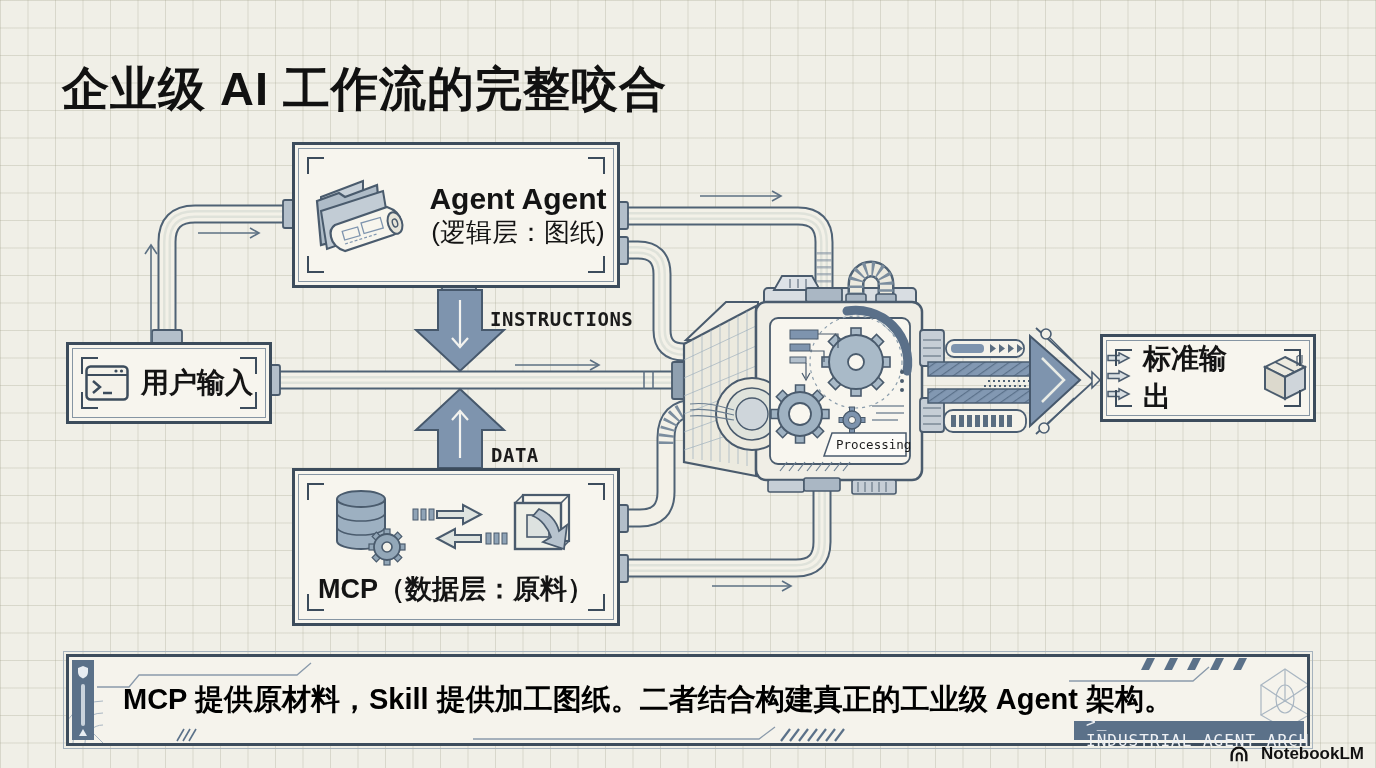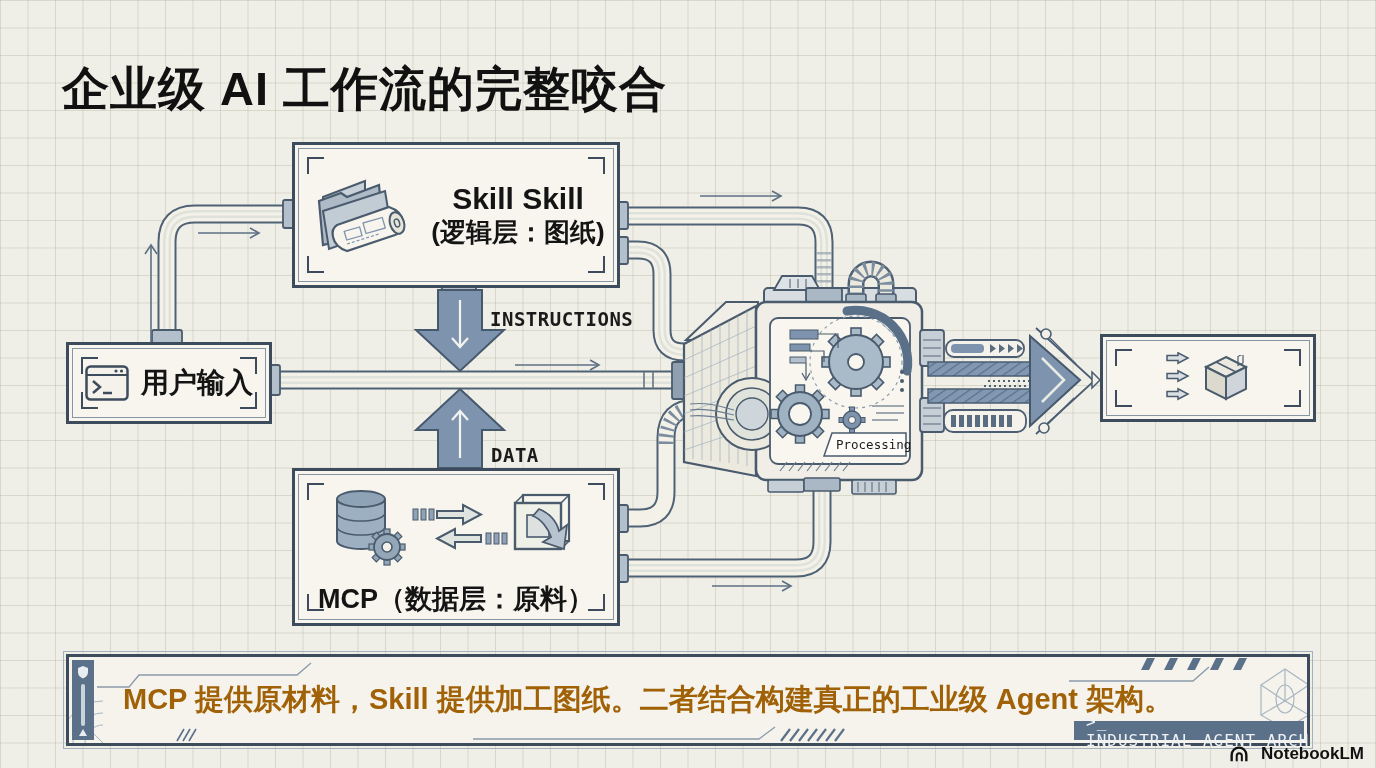--- a/index.html
+++ b/index.html
@@ -19,41 +19,41 @@
   .tbox .inner{position:absolute;inset:3px;border:1.5px solid #8695a3;display:flex;align-items:center;justify-content:center;gap:12px;}
   .corner{position:absolute;width:15px;height:15px;border:0 solid #3c4c5c;}
   .c-tl{left:8px;top:8px;border-left-width:2.5px;border-top-width:2.5px;}
   .c-tr{right:8px;top:8px;border-right-width:2.5px;border-top-width:2.5px;}
   .c-bl{left:8px;bottom:8px;border-left-width:2.5px;border-bottom-width:2.5px;}
   .c-br{right:8px;bottom:8px;border-right-width:2.5px;border-bottom-width:2.5px;}
 
   .agent-skill{left:292px;top:142px;width:328px;height:146px;}
   .agent-skill .txt{text-align:center;line-height:1.2;}
   .agent-skill .t1{font-size:30px;font-weight:800;}
-  .agent-skill .t2{font-size:26px;font-weight:700;}
+  .agent-skill .t2{font-size:26px;font-weight:400;}
 
   .user-input{left:66px;top:342px;width:206px;height:82px;}
   .user-input .lbl{font-size:28px;font-weight:800;}
 
   .mcp{left:292px;top:468px;width:328px;height:158px;}
-  .mcp .inner{flex-direction:column;gap:12px;justify-content:flex-start;padding-top:12px;}
+  .mcp .inner{flex-direction:column;gap:2px;justify-content:flex-start;padding-top:12px;}
   .mcp .lbl{font-size:27px;font-weight:800;}
 
   .output{left:1100px;top:334px;width:216px;height:88px;}
   .output .lbl{font-size:28px;font-weight:800;}
 
   .flow-label{position:absolute;font-family:"DejaVu Sans Mono","Liberation Mono",monospace;font-weight:700;font-size:19px;color:#1b1b1b;letter-spacing:.5px;}
   .lbl-instructions{left:490px;top:308px;}
   .lbl-data{left:491px;top:444px;}
   .engine-label{position:absolute;left:700px;top:487px;width:266px;text-align:center;font-size:30px;font-weight:800;}
 
   
   .banner{position:absolute;left:66px;top:654px;width:1244px;height:92px;background:#f5f3ec;border:3px solid #3c4c5c;box-sizing:border-box;outline:1px solid #a5b2bd;outline-offset:2px;}
   .banner .strip{position:absolute;left:3px;top:3px;bottom:3px;width:22px;background:#5b7189;}
-  .banner .msg{position:absolute;left:54px;top:0;height:86px;display:flex;align-items:center;font-size:29px;font-weight:600;color:#a16207;white-space:nowrap;}
+  .banner .msg{position:absolute;left:54px;top:0;height:86px;display:flex;align-items:center;font-size:29px;font-weight:600;color:#000000;white-space:nowrap;}
   .banner .deco{position:absolute;inset:0;pointer-events:none;}
   .tag{position:absolute;right:3px;bottom:3px;width:230px;height:19px;background:#5b7189;color:#eef1f5;
        font-family:"DejaVu Sans Mono","Liberation Mono",monospace;font-size:16px;letter-spacing:1px;
        display:flex;align-items:center;padding-left:12px;box-sizing:border-box;}
 
   .watermark{position:absolute;right:12px;bottom:4px;display:flex;align-items:center;gap:11px;font-size:17px;font-weight:600;color:#111;}
 
   
   .p-out{fill:none;stroke:#4f6275;stroke-width:19;stroke-linejoin:round;}
   .p-in {fill:none;stroke:#f3f1e8;stroke-width:15;stroke-linejoin:round;}
@@ -354,21 +354,21 @@
         <path d="M16,44 L78,24 L84,60 L22,82 Z" fill="#c2ccd5" stroke="#4a5b6d" stroke-width="2"></path>
         <path d="M30,58 L82,40 Q94,44 96,54 Q98,64 88,68 L40,84 Q28,80 26,70 Q24,62 30,58 Z" fill="#f7f5ed" stroke="#4a5b6d" stroke-width="2.2"></path>
         <ellipse cx="90" cy="56" rx="7" ry="11" transform="rotate(-18 90 56)" fill="#e7e5da" stroke="#4a5b6d" stroke-width="2"></ellipse>
         <ellipse cx="90" cy="56" rx="2.5" ry="4" transform="rotate(-18 90 56)" fill="none" stroke="#4a5b6d" stroke-width="1.4"></ellipse>
         <rect x="38" y="62" width="16" height="9" transform="rotate(-16 46 66)" fill="none" stroke="#7e94ae" stroke-width="1.3"></rect>
         <rect x="57" y="53" width="20" height="11" transform="rotate(-16 67 58)" fill="none" stroke="#7e94ae" stroke-width="1.3"></rect>
         <line x1="40" y1="77" x2="72" y2="67" stroke="#7e94ae" stroke-width="1.2" stroke-dasharray="3,2"></line>
       </svg>
     </span>
     <span class="txt">
-      <div class="t1">Skill Skill</div>
+      <div class="t1">Agent Agent</div>
       <div class="t2">(逻辑层：图纸)</div>
     </span>
   </div>
 </div>
 
 <div class="tbox user-input">
   <div class="inner">
     <span class="corner c-tl"></span>
         <span class="corner c-tr"></span>
         <span class="corner c-bl"></span>
@@ -446,20 +446,21 @@
         <span class="corner c-tr"></span>
         <span class="corner c-bl"></span>
         <span class="corner c-br"></span>
     <span>
       <svg width="24" height="52" viewBox="0 0 24 52">
         <polygon points="1,3.5 12,3.5 12,0.8 22,6 12,11.2 12,8.5 1,8.5" fill="#d9dfe2" stroke="#4a5b6d" stroke-width="1.5"></polygon>
         <polygon points="1,21.5 12,21.5 12,18.8 22,24 12,29.2 12,26.5 1,26.5" fill="#d9dfe2" stroke="#4a5b6d" stroke-width="1.5"></polygon>
         <polygon points="1,39.5 12,39.5 12,36.8 22,42 12,47.2 12,44.5 1,44.5" fill="#d9dfe2" stroke="#4a5b6d" stroke-width="1.5"></polygon>
       </svg>
     </span>
+    <span class="lbl">标准输出</span>
     <span>
       <svg width="48" height="46" viewBox="0 0 48 46">
         <polygon points="24,2 44,12 24,22 4,12" fill="#eceae0" stroke="#4a5b6d" stroke-width="2"></polygon>
         <polygon points="4,12 24,22 24,44 4,34" fill="#dcd9cd" stroke="#4a5b6d" stroke-width="2"></polygon>
         <polygon points="24,22 44,12 44,34 24,44" fill="#cfd5da" stroke="#4a5b6d" stroke-width="2"></polygon>
         <polyline points="14,7 34,17" fill="none" stroke="#4a5b6d" stroke-width="1.5"></polyline>
         <rect x="36" y="19" width="5" height="9" transform="skewY(-26)" fill="none" stroke="#4a5b6d" stroke-width="1.2"></rect>
       </svg>
     </span>
   </div>

